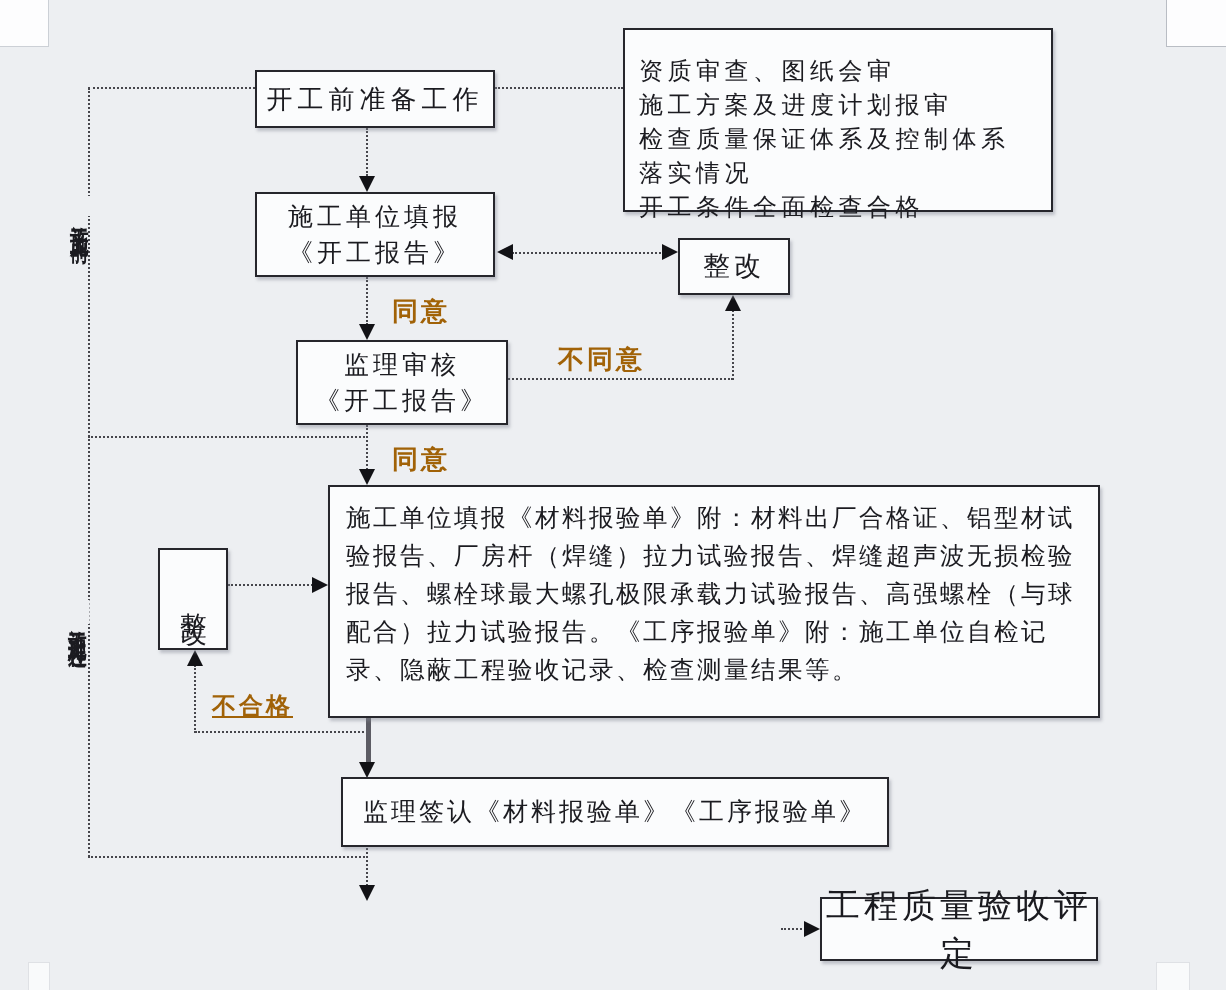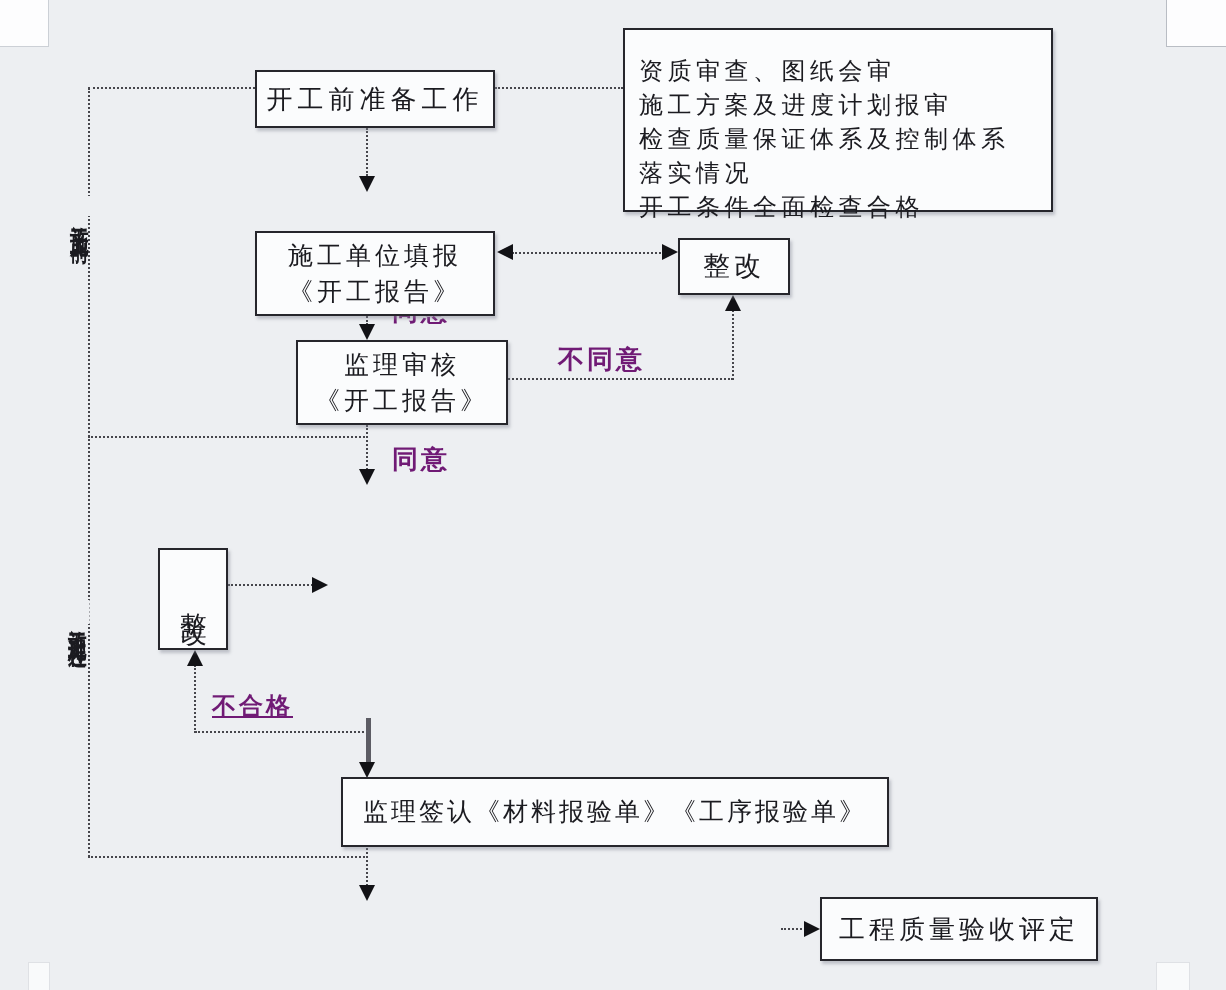--- a/index.html
+++ b/index.html
@@ -18,21 +18,21 @@
   .hline{position:absolute;border-top:2px dotted #46464c;height:0;}
   .vline{position:absolute;border-left:2px dotted #46464c;width:0;}
   .solidline{border-style:solid;border-color:#5c5c64;}
 
   .arrow{position:absolute;width:0;height:0;}
   .arrow.down{border-left:8px solid transparent;border-right:8px solid transparent;border-top:16px solid #121216;}
   .arrow.up{border-left:8px solid transparent;border-right:8px solid transparent;border-bottom:16px solid #121216;}
   .arrow.right{border-top:8px solid transparent;border-bottom:8px solid transparent;border-left:16px solid #121216;}
   .arrow.left{border-top:8px solid transparent;border-bottom:8px solid transparent;border-right:16px solid #121216;}
 
-  .elabel{position:absolute;font-size:26px;font-weight:600;color:#701a75;letter-spacing:3px;}
+  .elabel{position:absolute;font-size:26px;font-weight:600;color:#a16207;letter-spacing:3px;}
 
   .vtext{
     position:absolute;writing-mode:vertical-rl;text-orientation:upright;
     font-size:31px;font-weight:600;color:#1b1b20;background:#edeff2;
     transform:scaleX(.60);transform-origin:center;letter-spacing:4px;padding:4px 0;
   }
   .vbox{writing-mode:vertical-rl;text-orientation:upright;letter-spacing:8px;}
 
   .corner{position:absolute;background:#fdfdfe;}
   .corner.tl{border-right:1px solid #ccd0d6;border-bottom:1px solid #ccd0d6;}
@@ -97,29 +97,30 @@
   <div class="hline" style="left:781px;top:928px;width:25px;"></div>
   <div class="arrow right" style="left:804px;top:921px;"></div>
 
   <div class="box" style="left:255px;top:70px;width:240px;height:58px;font-size:26px;letter-spacing:5px;">开工前准备工作</div>
 
   <div class="box lefttext" style="left:623px;top:28px;width:430px;height:184px;font-size:24px;letter-spacing:4.5px;padding:24px 14px;line-height:34px;">资质审查、图纸会审
 施工方案及进度计划报审
 检查质量保证体系及控制体系落实情况
 开工条件全面检查合格</div>
 
-  <div class="box" style="left:255px;top:192px;width:240px;height:85px;font-size:25px;letter-spacing:4px;margin-top:39px;">施工单位填报
+  <div class="box" style="left:255px;top:192px;width:240px;height:85px;font-size:25px;letter-spacing:4px;">施工单位填报
 《开工报告》</div>
 
   <div class="box" style="left:678px;top:238px;width:112px;height:57px;font-size:27px;letter-spacing:4px;">整改</div>
 
   <div class="box" style="left:296px;top:340px;width:212px;height:85px;font-size:25px;letter-spacing:4px;">监理审核
 《开工报告》</div>
 
+  <div class="box lefttext" style="left:328px;top:485px;width:772px;height:233px;font-size:24.5px;letter-spacing:2.5px;padding:12px 16px;line-height:38px;">施工单位填报《材料报验单》附：材料出厂合格证、铝型材试验报告、厂房杆（焊缝）拉力试验报告、焊缝超声波无损检验报告、螺栓球最大螺孔极限承载力试验报告、高强螺栓（与球配合）拉力试验报告。《工序报验单》附：施工单位自检记录、隐蔽工程验收记录、检查测量结果等。</div>
 
   <div class="box vbox" style="left:158px;top:548px;width:70px;height:102px;font-size:27px;">整改</div>
 
   <div class="box" style="left:341px;top:777px;width:548px;height:70px;font-size:25px;letter-spacing:3px;">监理签认《材料报验单》《工序报验单》</div>
 
 
-  <div class="box" style="left:820px;top:897px;width:278px;height:64px;font-size:26px;letter-spacing:4px;">工程质量验收评定</div>
+  <div class="box" style="left:820px;top:897px;width:278px;height:64px;font-size:34px;letter-spacing:4px;">工程质量验收评定</div>
 
 </div>
 
 </body></html>

